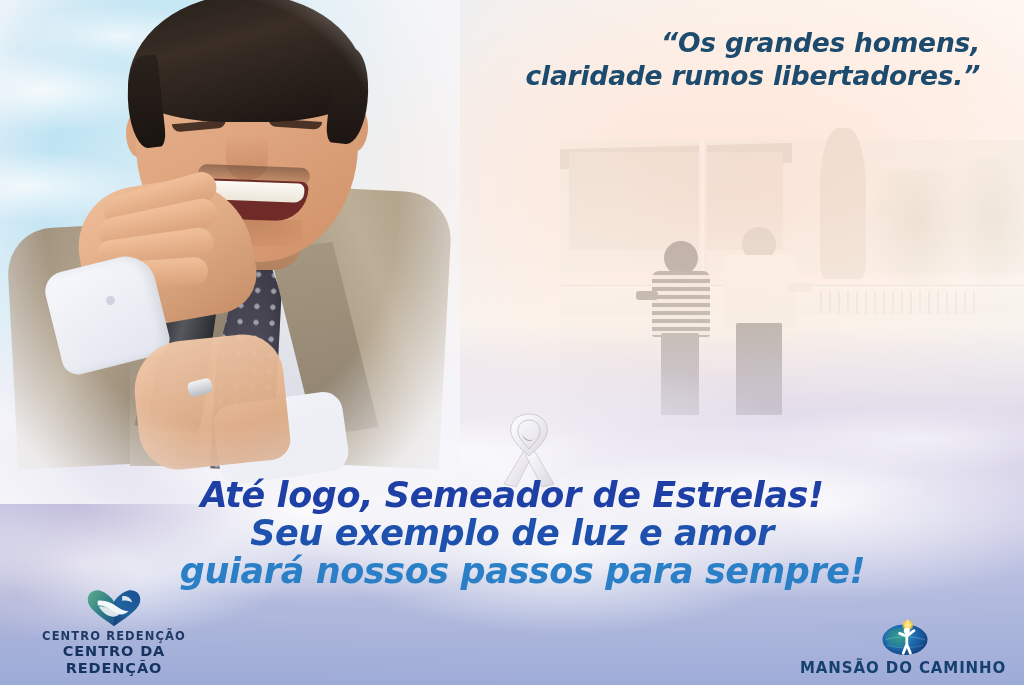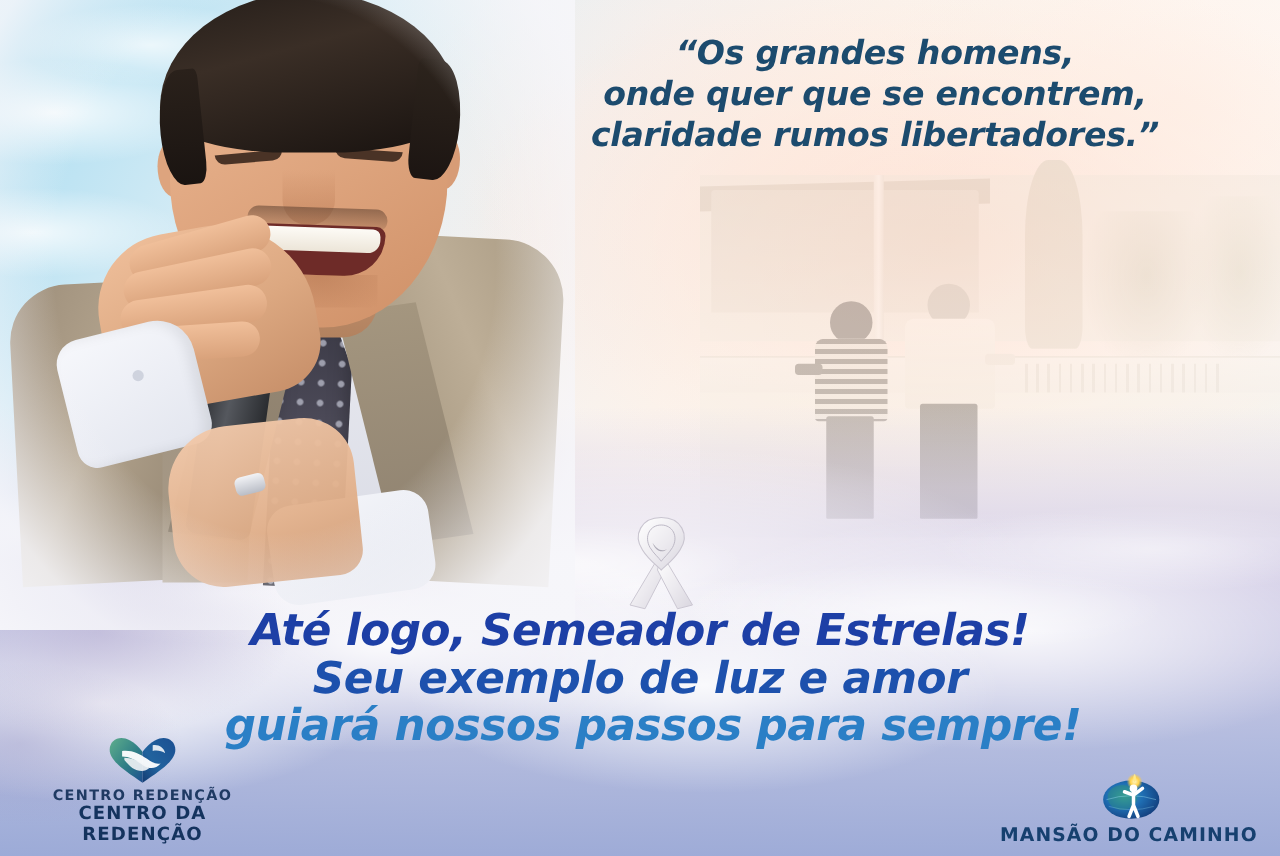--- a/index.html
+++ b/index.html
@@ -257,21 +257,21 @@
             background: linear-gradient(180deg,#f2f3f6,#b9bdc6); transform: rotate(-14deg); }
   .sleeve2{ left: 206px; top: 404px; width: 130px; height: 80px;
             background: linear-gradient(160deg,#f6f7fb,#e2e5ee); border-radius: 20px;
             transform: rotate(-8deg); }
 
   
   .quote {
     position: absolute;
     right: 44px; top: 26px;
     width: 560px;
-    text-align: center;
+    text-align: right;
     z-index: 60;
   }
   .quote-line {
     font-family: "DejaVu Sans", sans-serif;
     font-style: italic;
     font-weight: bold;
     font-size: 26.5px;
     line-height: 33px;
     letter-spacing: -0.2px;
     color: #1c4b6e;
@@ -291,21 +291,21 @@
   .ribbon {
     position: absolute;
     left: 494px; top: 408px;
     width: 70px; height: 80px;
     z-index: 60;
   }
 
   
   .message {
     position: absolute;
-    left: 0; right: 0; top: 486px;
+    left: 0; right: 0; top: 476px;
     text-align: center;
     z-index: 60;
   }
   .msg-line {
     font-family: "DejaVu Sans", sans-serif;
     font-style: italic;
     font-weight: bold;
     line-height: 38px;
     letter-spacing: -0.4px;
     white-space: nowrap;
@@ -419,21 +419,20 @@
     <div class="p cuff"></div>
     <div class="p cuff-btn"></div>
     <div class="p sleeve2"></div>
     <div class="p hand2"></div>
     <div class="p ring"></div>
     <div class="portrait-soft"></div>
   </div>
 
   <div class="quote">
     <div class="quote-line">“Os grandes homens,</div>
-    <div class="quote-line">onde quer que se encontrem,</div>
     <div class="quote-line">claridade rumos libertadores.”</div>
   </div>
 
   <div class="ribbon">
     <svg viewBox="0 0 70 80" width="70" height="80">
       <defs>
         <linearGradient id="rg" x1="0" y1="0" x2="1" y2="1">
           <stop offset="0%" stop-color="#ffffff"></stop>
           <stop offset="55%" stop-color="#eceaef"></stop>
           <stop offset="100%" stop-color="#d9d6df"></stop>

